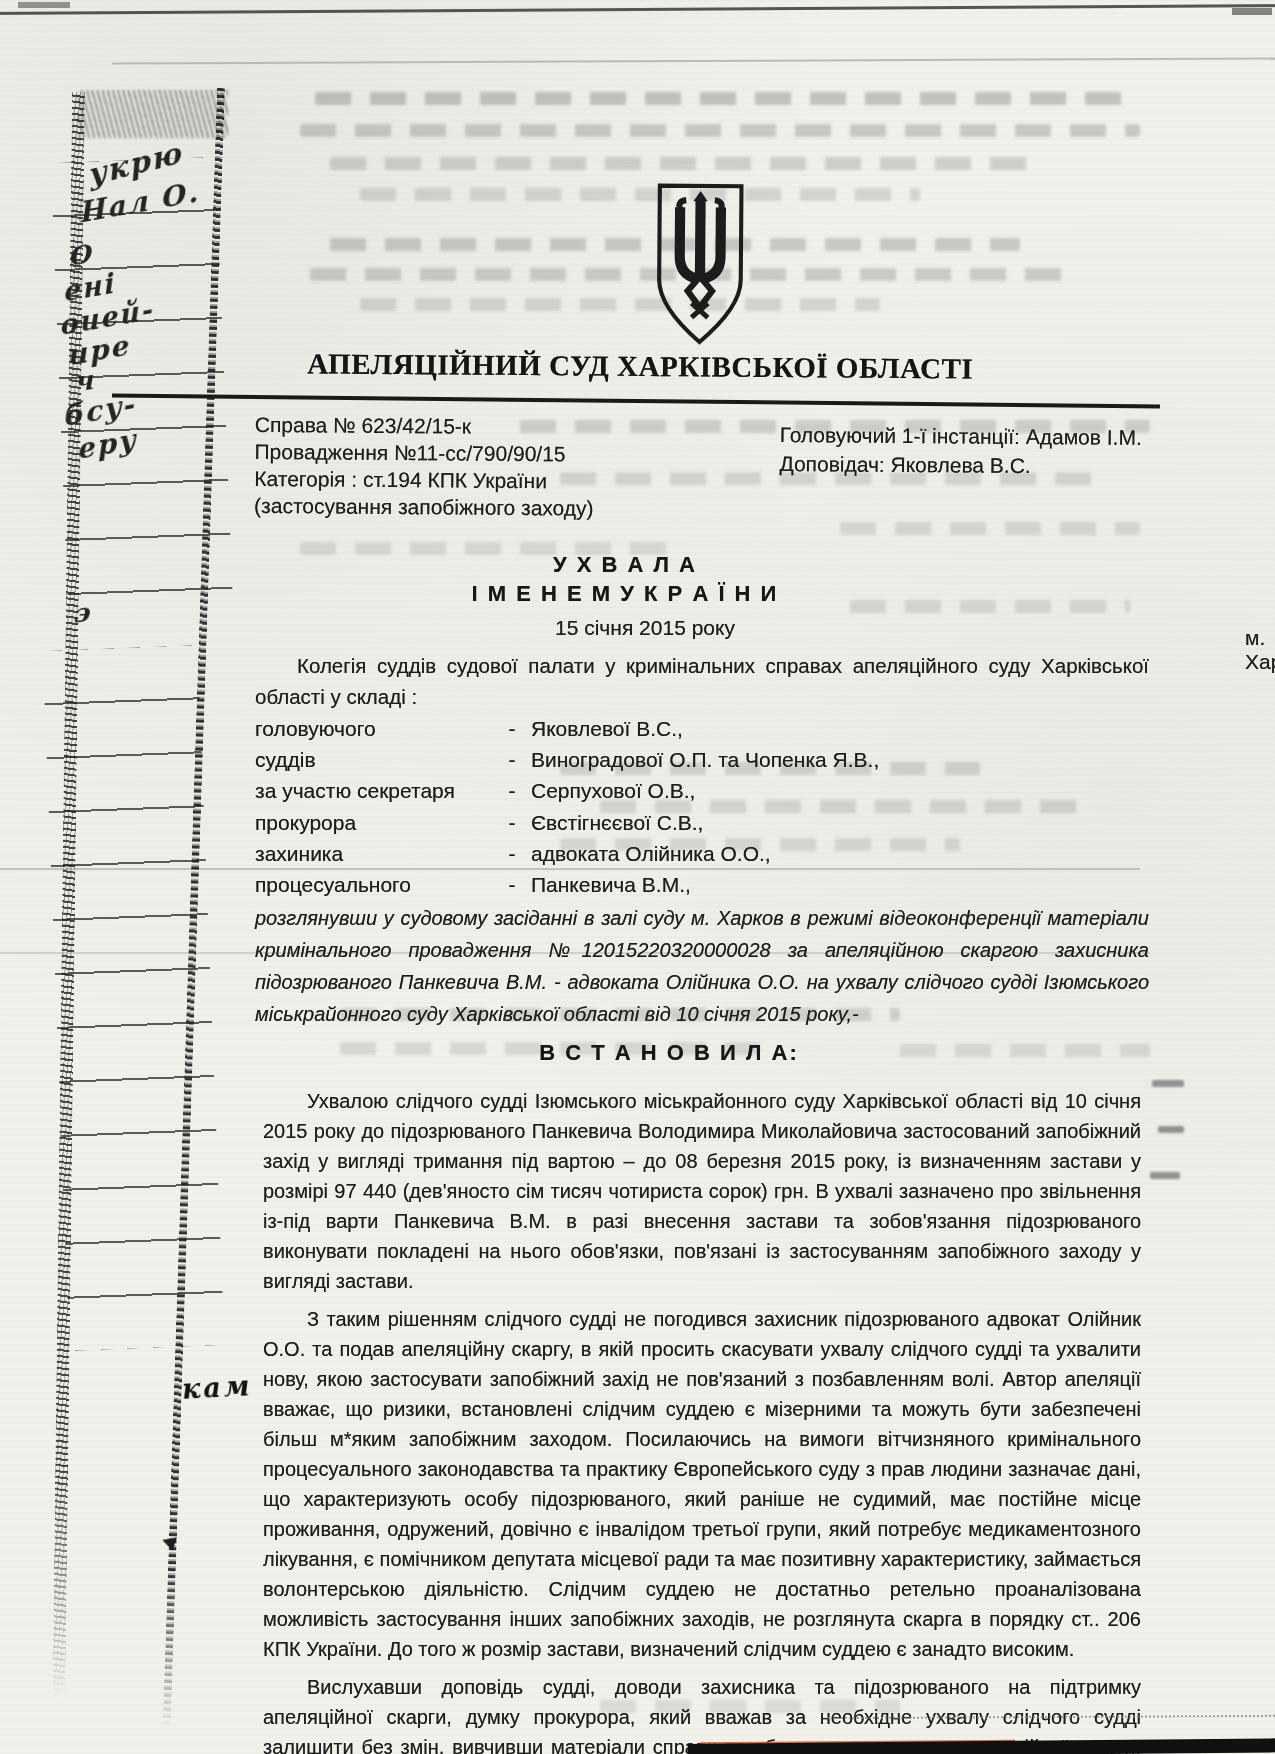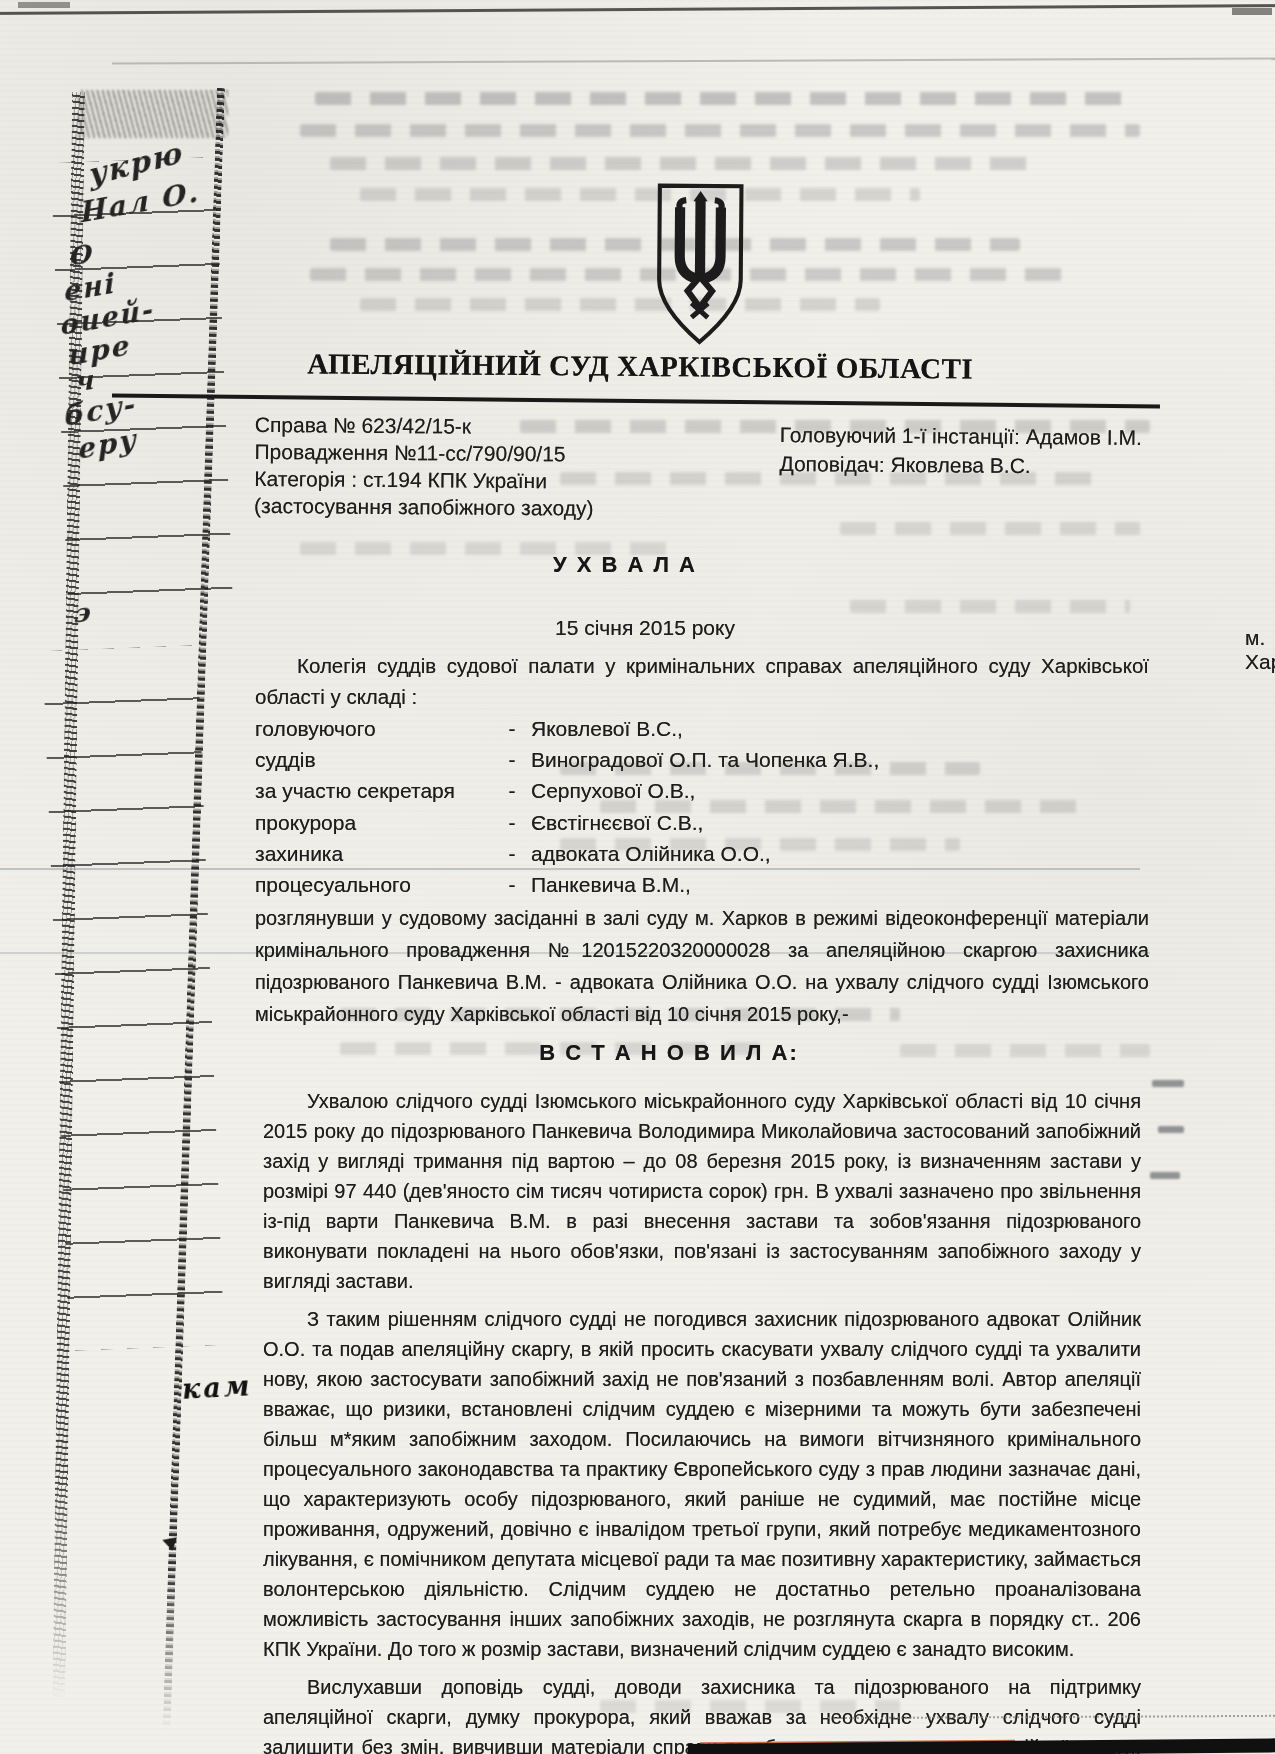--- a/index.html
+++ b/index.html
@@ -49,21 +49,21 @@
   
   .h-center{position:absolute;left:0;width:1250px;text-align:center;font-weight:700;font-size:22px;letter-spacing:2px;color:#171717;}
   .dateline{position:absolute;left:255px;top:616px;width:892px;font-size:21px;}
   .panel-intro{position:absolute;left:255px;top:650px;width:894px;font-size:20.5px;line-height:31px;
       text-indent:42px;text-align:justify;}
   .panel{position:absolute;left:255px;top:717px;width:894px;font-size:21px;}
   .panel-row{display:flex;height:31.2px;align-items:baseline;}
   .panel-role{width:238px;}
   .panel-sep{width:38px;text-align:center;}
   .considered{position:absolute;left:255px;top:902px;width:894px;font-size:20px;line-height:32px;
-      text-align:justify;text-align-last:left;}
+      text-align:justify;text-align-last:left;font-style:italic;}
   .body-flow{position:absolute;left:255px;top:1078px;width:894px;font-size:20px;line-height:30px;}
   .body-flow p{margin:8px;text-indent:44px;text-align:justify;text-align-last:left;}
   
   .dotline{position:absolute;left:828px;top:1716px;width:447px;border-top:2px dotted #858585;opacity:.75;transform:rotate(-.3deg);}
   .band-orange{position:absolute;left:700px;top:1741px;width:315px;height:4px;background:#c2522b;opacity:.85;transform:rotate(-.5deg);}
   .band-black{position:absolute;left:688px;top:1744px;width:600px;height:14px;background:#101010;transform:rotate(-.55deg);transform-origin:left bottom;}
   .top-edge{position:absolute;left:0;top:8px;width:1275px;height:3px;background:#2e2e2e;opacity:.8;transform:rotate(-.35deg);filter:blur(.4px);}
   .top-faint{position:absolute;left:112px;top:60px;width:1163px;height:2px;background:#9a9a98;opacity:.6;transform:rotate(-.25deg);}
   .corner-mark{position:absolute;background:#3a3a3a;filter:blur(.6px);}
 </style>
@@ -145,20 +145,21 @@
       <div>Категорія : ст.194 КПК України</div>
       <div>(застосування запобіжного заходу)</div>
     </div>
     <div class="judge-block doc-text">
       <div>Головуючий 1-ї інстанції: Адамов І.М.</div>
       <div>Доповідач: Яковлева В.С.</div>
     </div>
   </div>
 
   <div class="h-center doc-text" style="top:552px;">У Х В А Л А</div>
+  <div class="h-center doc-text" style="top:581px;">І М Е Н Е М   У К Р А Ї Н И</div>
 
   <div class="dateline doc-text">
     <span class="abs" style="left:300px;">15 січня 2015 року</span>
     <span class="abs" style="left:990px;top:10px;">м. Харків</span>
   </div>
 
   <div class="panel-intro doc-text">Колегія суддів судової палати у кримінальних справах апеляційного суду Харківської області у складі :</div>
 
   <div class="panel doc-text">
     <div class="panel-row">

